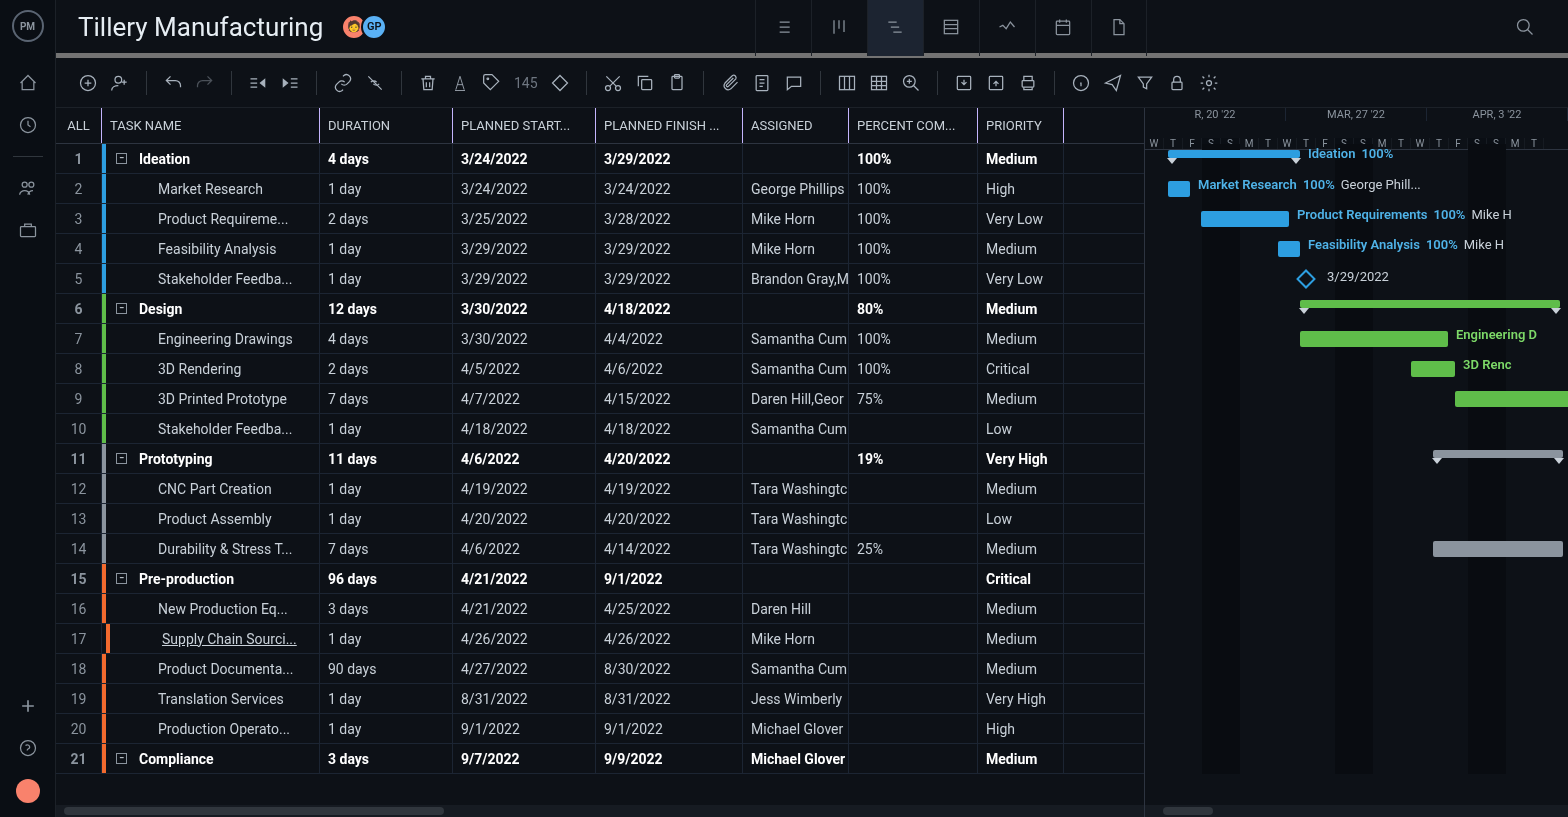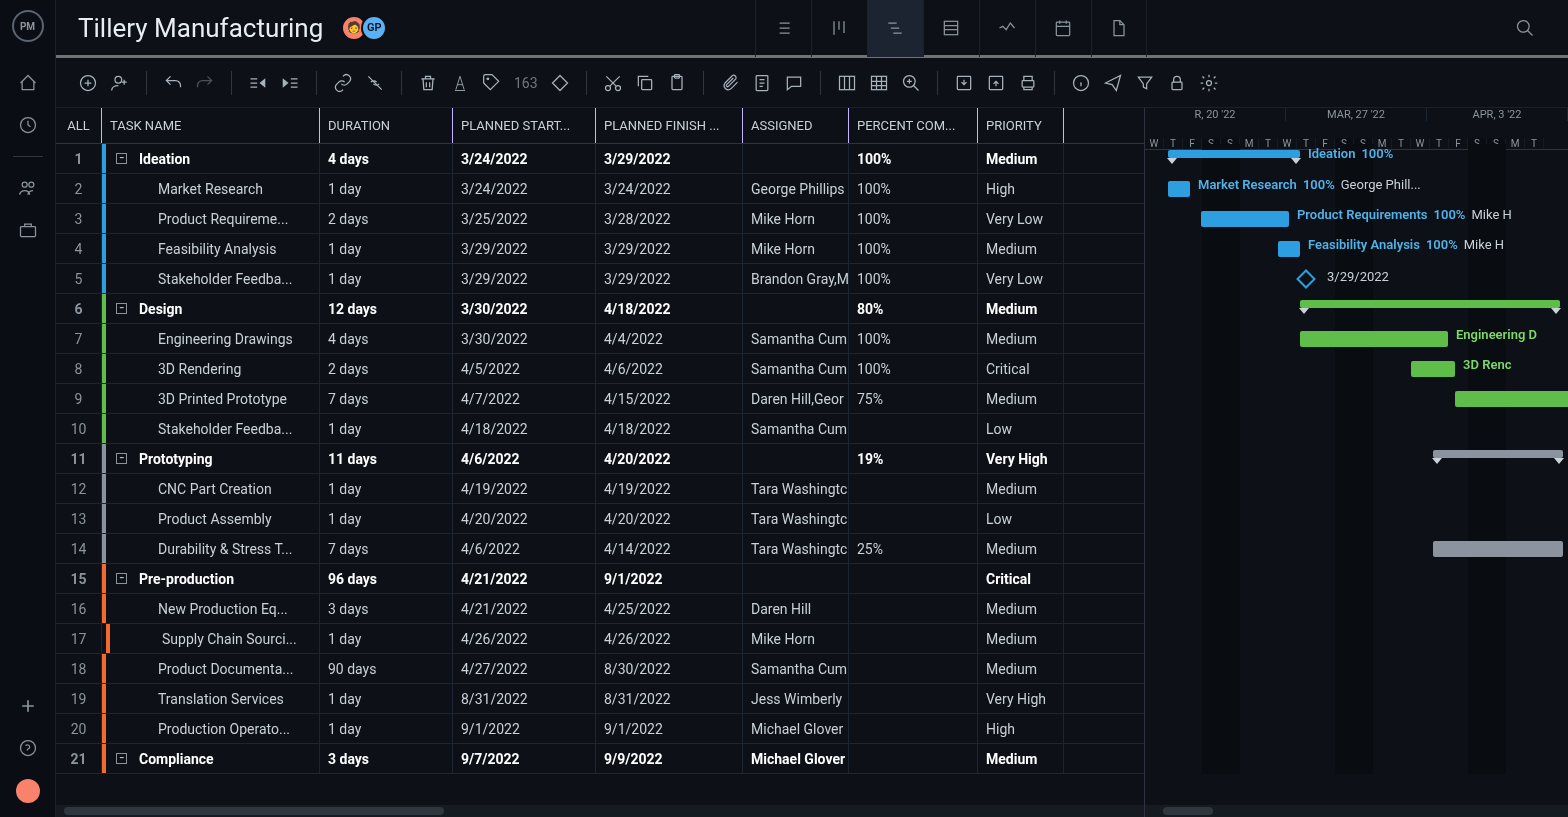--- a/index.html
+++ b/index.html
@@ -3,21 +3,21 @@
 <meta charset="utf-8">
 <style>
 * { margin: 0; padding: 0; box-sizing: border-box; }
 body { font-family: -apple-system, BlinkMacSystemFont, "Segoe UI", Roboto, sans-serif; background: #0d1117; color: #c9d1d9; overflow: hidden; width: 1568px; height: 817px; }
 .app { display: grid; grid-template-columns: 56px 1fr; height: 817px; }
 .sidebar { background: #0a0e14; border-right: 1px solid #1c2128; display: flex; flex-direction: column; align-items: center; padding-top: 10px; gap: 20px; }
 .sidebar .logo { width: 32px; height: 32px; border: 2px solid #5a6472; border-radius: 50%; display: flex; align-items: center; justify-content: center; font-size: 10px; font-weight: bold; color: #8b949e; margin-bottom: 10px; }
 .sidebar-icon { width: 22px; height: 22px; color: #8b949e; cursor: pointer; display: flex; align-items: center; justify-content: center; }
 .sidebar-spacer { flex: 1; }
 .main { display: flex; flex-direction: column; overflow: hidden; }
-.header { height: 58px; display: flex; align-items: center; padding: 0 22px; border-bottom: 3px solid #737373; gap: 18px; }
+.header { height: 58px; display: flex; align-items: center; padding: 0 22px; border-bottom: 5px solid #737373; gap: 18px; }
 .project-title { font-size: 26px; font-weight: 400; color: #e6edf3; }
 .avatar-group { display: flex; }
 .avatar { width: 26px; height: 26px; border-radius: 50%; display: flex; align-items: center; justify-content: center; font-size: 11px; font-weight: 600; margin-left: -6px; border: 2px solid #0d1117; }
 .avatar:first-child { margin-left: 0; background: #f9826c; }
 .avatar:nth-child(2) { background: #5ab1f5; color: #0d1117; }
 .view-tabs { margin-left: auto; display: flex; gap: 0; }
 .view-tab { width: 56px; height: 58px; display: flex; align-items: center; justify-content: center; color: #8b949e; cursor: pointer; border-left: 1px solid #1c2128; }
 .view-tab.active { background: #1c2431; }
 .view-tab:last-child { border-right: 1px solid #1c2128; }
 .search-area { margin-left: auto; padding-right: 10px; }
@@ -222,21 +222,21 @@
           <svg viewBox="0 0 24 24" fill="none" stroke="currentColor" stroke-width="1.5">
             <path d="M7 20L12 4l5 16M9 14h6M6 21h12" stroke-width="1"></path>
           </svg>
         </div>
       <div class="tb-icon">
           <svg viewBox="0 0 24 24" fill="none" stroke="currentColor" stroke-width="1.5">
             <path d="M12 2l8 8-10 10-8-8V4a2 2 0 012-2z"></path>
             <circle cx="7" cy="7" r="1"></circle>
           </svg>
         </div>
-      <div class="tb-text">163</div>
+      <div class="tb-text">145</div>
       <div class="tb-icon">
           <svg viewBox="0 0 24 24" fill="none" stroke="currentColor" stroke-width="1.5">
             <path d="M12 3l9 9-9 9-9-9z"></path>
           </svg>
         </div>
       <div class="tb-sep"></div>
       <div class="tb-icon">
           <svg viewBox="0 0 24 24" fill="none" stroke="currentColor" stroke-width="1.5">
             <circle cx="6" cy="18" r="3"></circle>
             <circle cx="18" cy="18" r="3"></circle>
@@ -573,21 +573,21 @@
               </div>
               <div class="grid-cell">3 days</div>
               <div class="grid-cell">4/21/2022</div>
               <div class="grid-cell">4/25/2022</div>
               <div class="grid-cell">Daren Hill</div>
               <div class="grid-cell"></div>
               <div class="grid-cell">Medium</div>
             </div>
             <div class="grid-row">
               <div class="grid-cell num">17</div>
-              <div class="grid-cell task-cell" style="padding-left: 4px;">
+              <div class="grid-cell task-cell" style="padding-left: 4px; text-decoration: underline;">
                 <div class="color-bar" style="background: rgb(242, 106, 46);"></div>
                 <div class="task-indent"></div>
                 <span style="margin-left: 14px;">Supply Chain Sourci...</span>
               </div>
               <div class="grid-cell">1 day</div>
               <div class="grid-cell">4/26/2022</div>
               <div class="grid-cell">4/26/2022</div>
               <div class="grid-cell">Mike Horn</div>
               <div class="grid-cell"></div>
               <div class="grid-cell">Medium</div>

